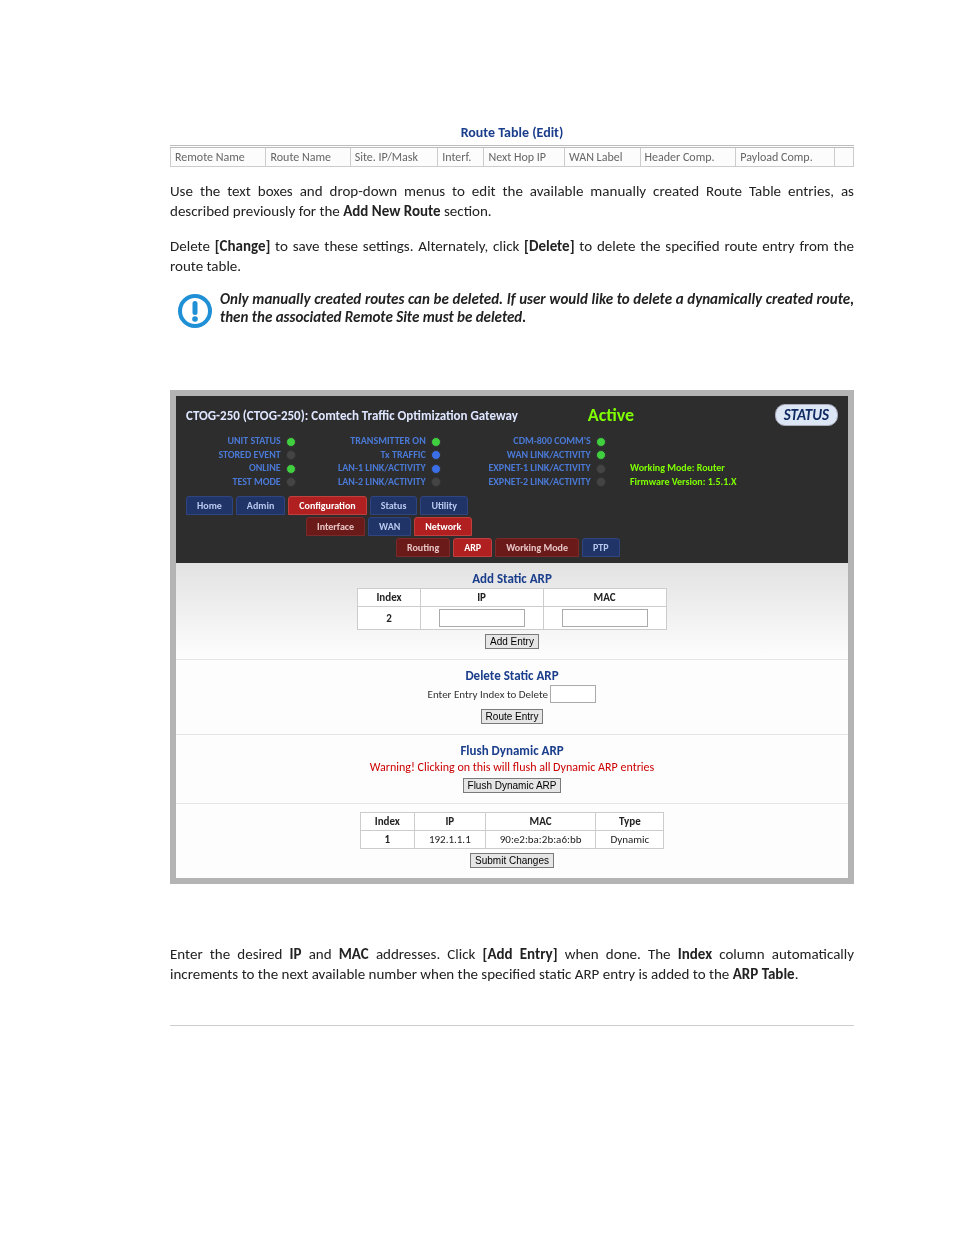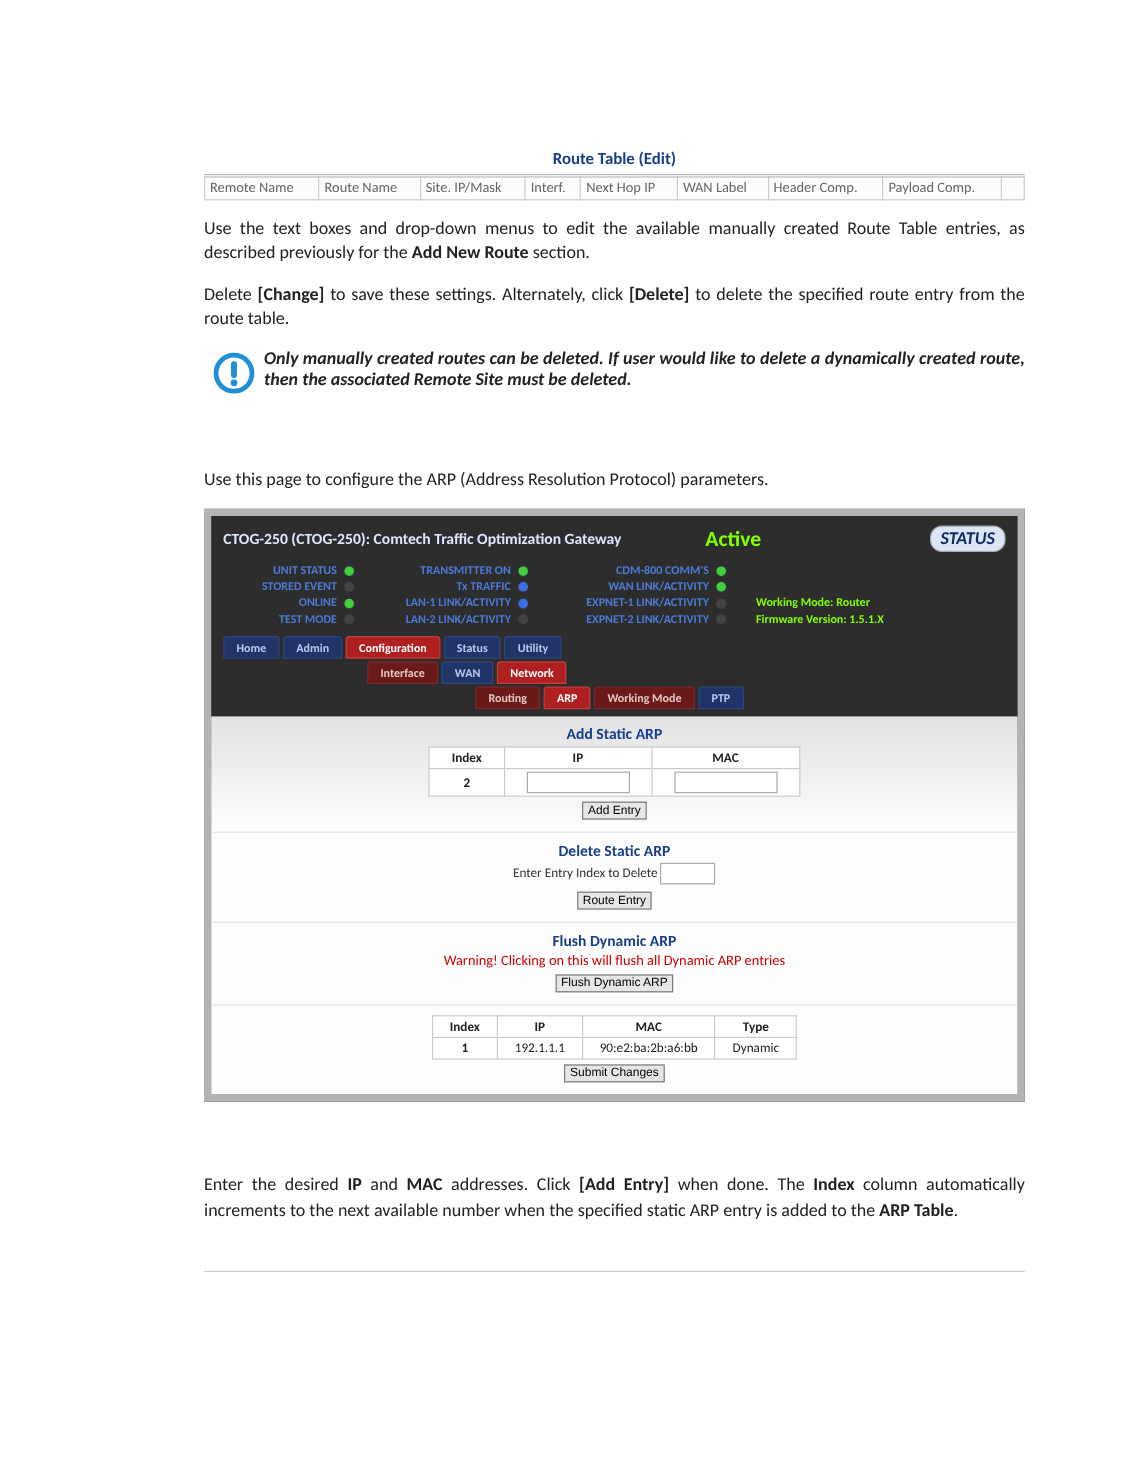--- a/index.html
+++ b/index.html
@@ -258,21 +258,20 @@
       <div class="note-icon-wrap">
         <svg width="38" height="38" viewBox="0 0 38 38">
           <circle cx="19" cy="19" r="15" fill="none" stroke="#1f8fd6" stroke-width="4"></circle>
           <rect x="16.5" y="9" width="5" height="14" rx="2.5" fill="#1f8fd6"></rect>
           <circle cx="19" cy="27" r="2.8" fill="#1f8fd6"></circle>
         </svg>
       </div>
       <div class="note-text">Only manually created routes can be deleted. If user would like to delete a dynamically created route, then the associated Remote Site must be deleted.</div>
     </div>
 
-    <p class="body-text">Use this page to configure the ARP (Address Resolution Protocol) parameters.</p>
 
     <div class="screenshot">
       <div class="header-bar">
         <span class="header-title">CTOG-250 (CTOG-250): Comtech Traffic Optimization Gateway</span>
         <span class="header-active">Active</span>
         <span class="header-logo">STATUS</span>
       </div>
 
       <div class="status-row">
         <div class="status-col" style="width:110px">

